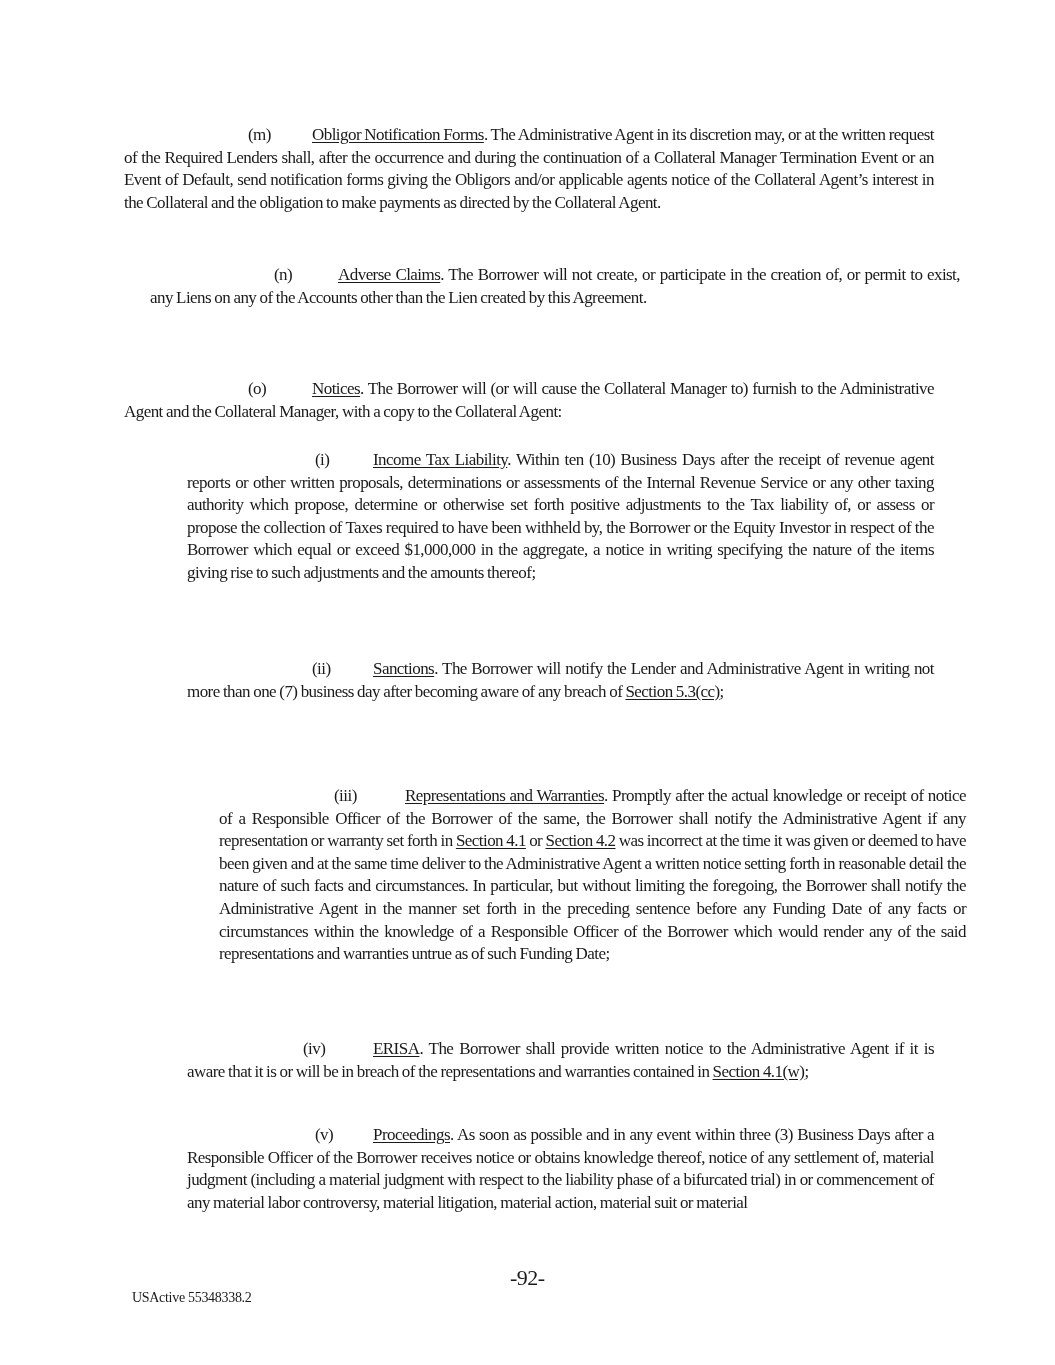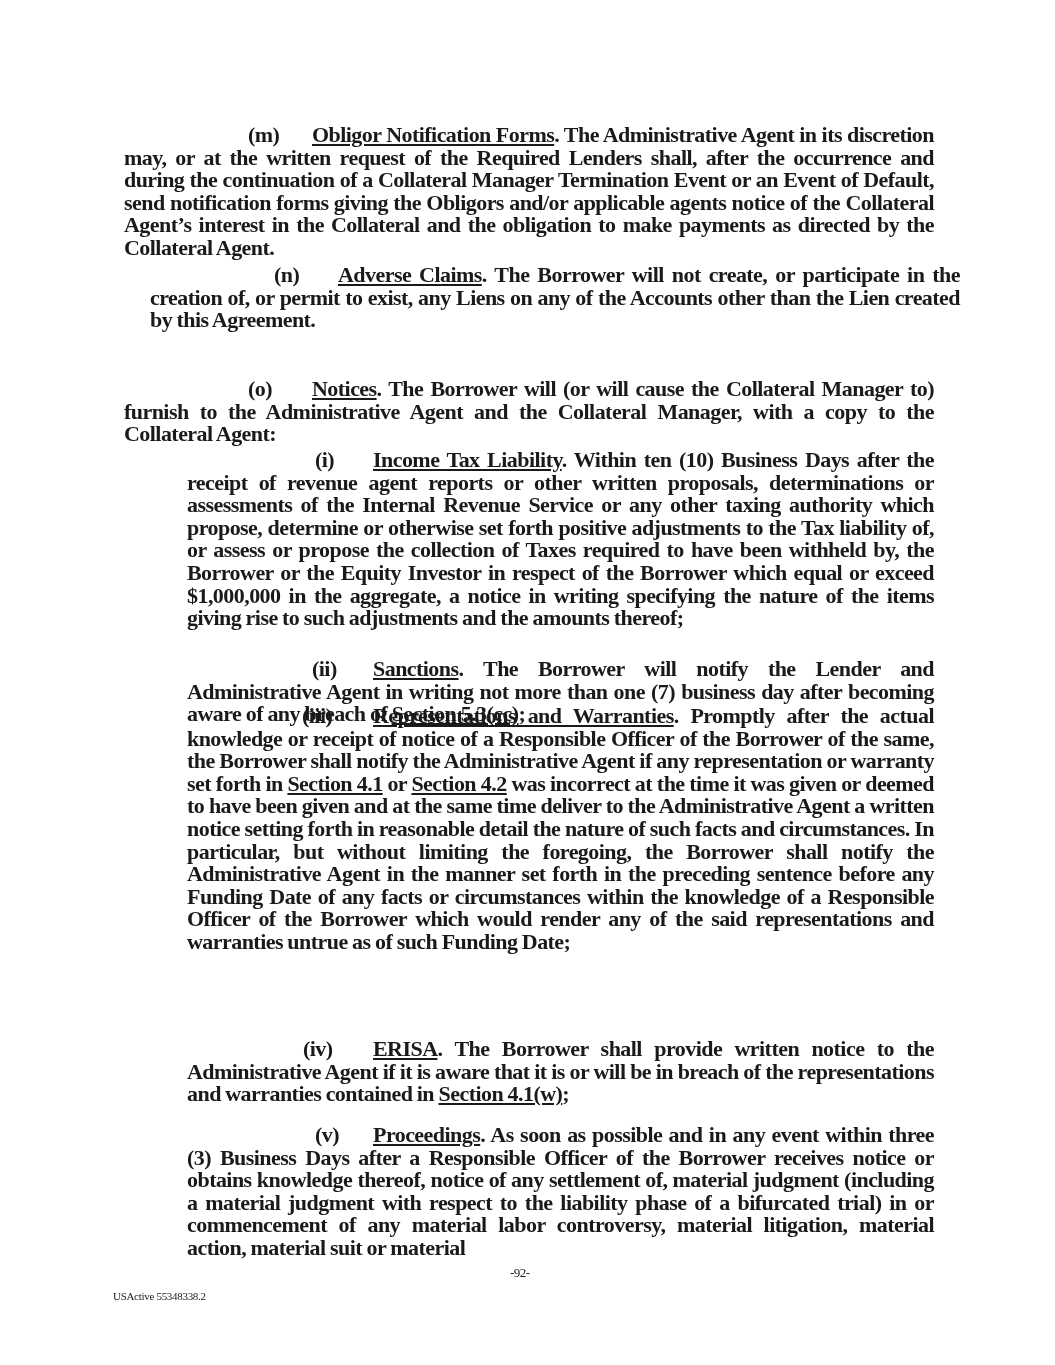--- a/index.html
+++ b/index.html
@@ -1,25 +1,25 @@
 <!DOCTYPE html>
 <html><head>
 <meta charset="utf-8">
 <style>
   html, body { margin: 0; padding: 0; background: #ffffff; }
   body { width: 1055px; height: 1365px; position: relative; overflow: hidden;
          font-family: "Liberation Serif", "DejaVu Serif", serif; color: #1a1a1a; }
-  .para { position: absolute; font-size: 22px; line-height: 22.6px; text-align: justify;
-          letter-spacing: -0.55px; word-spacing: -0.5px; font-weight: bold; }
+  .para { position: absolute; font-size: 17px; line-height: 22.6px; text-align: justify;
+          letter-spacing: -0.55px; word-spacing: -0.5px; }
   .para.top { left: 124px; width: 810px; }
   .para.sub { left: 187px; width: 747px; }
   .lbl { display: inline-block; }
   u { text-decoration: underline; text-underline-offset: 2px; }
-  .pagenum { position: absolute; left: 510px; top: 1265px; font-size: 13px; letter-spacing: -0.5px; }
-  .docid { position: absolute; left: 113px; top: 1290px; font-size: 11px; letter-spacing: -0.3px; }
+  .pagenum { position: absolute; left: 510px; top: 1265px; font-size: 22px; letter-spacing: -0.5px; }
+  .docid { position: absolute; left: 132px; top: 1290px; font-size: 14px; letter-spacing: -0.3px; }
 </style>
 </head>
 <body>
 
 <div class="para top" style="top:124px;">
   <span class="lbl" style="padding-left:124px;width:64px;">(m)</span><u>Obligor Notification Forms</u><span>.  The Administrative Agent in its discretion may, or at the written request of the Required Lenders shall, after the occurrence and during the continuation of a Collateral Manager Termination Event or an Event of Default, send notification forms giving the Obligors and/or applicable agents notice of the Collateral Agent’s interest in the Collateral and the obligation to make payments as directed by the Collateral Agent.</span>
 </div>
 
 <div class="para top" style="top:264px;margin-left:26px;">
   <span class="lbl" style="padding-left:124px;width:64px;">(n)</span><u>Adverse Claims</u><span>. The Borrower will not create, or participate in the creation of, or permit to exist, any Liens on any of the Accounts other than the Lien created by this Agreement.</span>
@@ -30,21 +30,21 @@
 </div>
 
 <div class="para sub" style="top:449px;">
   <span class="lbl" style="padding-left:128px;width:58px;">(i)</span><u>Income Tax Liability</u><span>.  Within ten (10) Business Days after the receipt of revenue agent reports or other written proposals, determinations or assessments of the Internal Revenue Service or any other taxing authority which propose, determine or otherwise set forth positive adjustments to the Tax liability of, or assess or propose the collection of Taxes required to have been withheld by, the Borrower or the Equity Investor in respect of the Borrower which equal or exceed $1,000,000 in the aggregate, a notice in writing specifying the nature of the items giving rise to such adjustments and the amounts thereof;</span>
 </div>
 
 <div class="para sub" style="top:658px;">
   <span class="lbl" style="padding-left:125px;width:61px;">(ii)</span><u>Sanctions</u><span>.  The Borrower will notify the Lender and Administrative Agent in writing not more than one (7) business day after becoming aware of any breach of </span><u>Section 5.3(cc)</u><span>;</span>
 </div>
 
-<div class="para sub" style="top:705px;">
+<div class="para sub" style="top:785px;margin-left:32px;">
   <span class="lbl" style="padding-left:115px;width:71px;">(iii)</span><u>Representations and Warranties</u><span>.  Promptly after the actual knowledge or receipt of notice of a Responsible Officer of the Borrower of the same, the Borrower shall notify the Administrative Agent if any representation or warranty set forth in </span><u>Section 4.1</u><span> or </span><u>Section 4.2</u><span> was incorrect at the time it was given or deemed to have been given and at the same time deliver to the Administrative Agent a written notice setting forth in reasonable detail the nature of such facts and circumstances.  In particular, but without limiting the foregoing, the Borrower shall notify the Administrative Agent in the manner set forth in the preceding sentence before any Funding Date of any facts or circumstances within the knowledge of a Responsible Officer of the Borrower which would render any of the said representations and warranties untrue as of such Funding Date;</span>
 </div>
 
 <div class="para sub" style="top:1010px;margin-top:28px;">
   <span class="lbl" style="padding-left:116px;width:70px;">(iv)</span><u>ERISA</u><span>.  The Borrower shall provide written notice to the Administrative Agent if it is aware that it is or will be in breach of the representations and warranties contained in </span><u>Section 4.1(w)</u><span>;</span>
 </div>
 
 <div class="para sub" style="top:1103px;margin-top:21px;">
   <span class="lbl" style="padding-left:128px;width:58px;">(v)</span><u>Proceedings</u><span>.  As soon as possible and in any event within three (3) Business Days after a Responsible Officer of the Borrower receives notice or obtains knowledge thereof, notice of any settlement of, material judgment (including a material judgment with respect to the liability phase of a bifurcated trial) in or commencement of any material labor controversy, material litigation, material action, material suit or material</span>
 </div>

